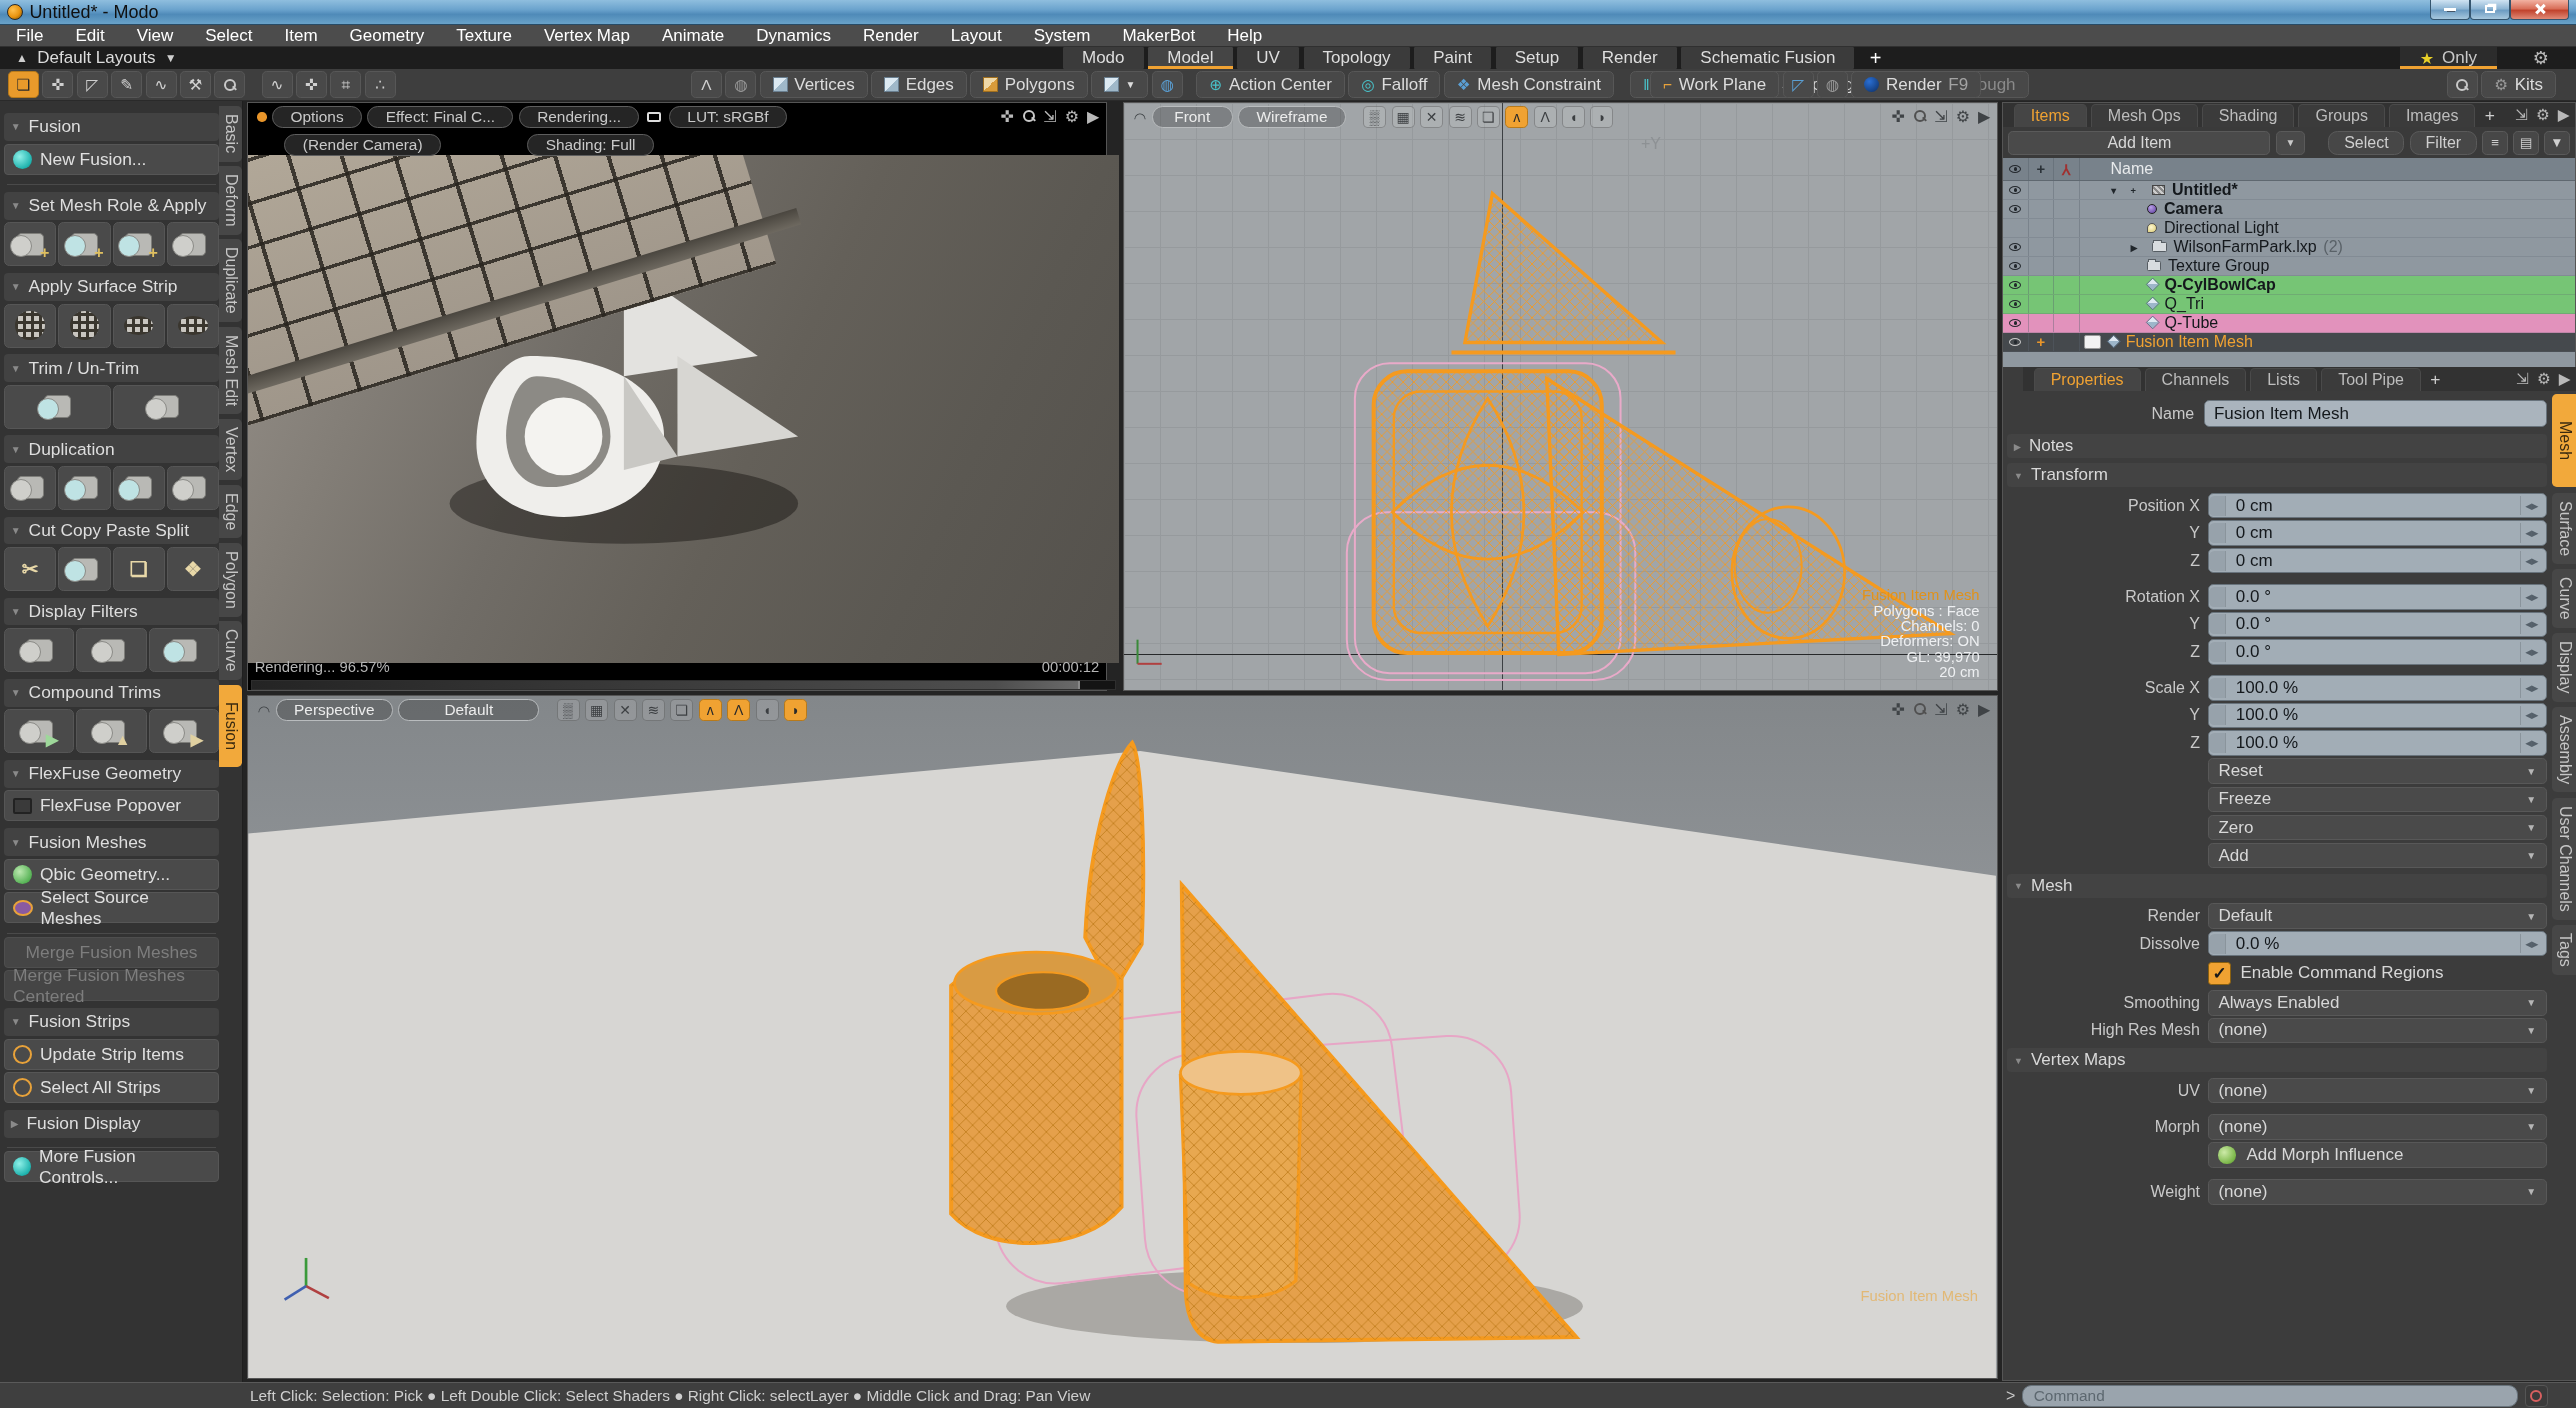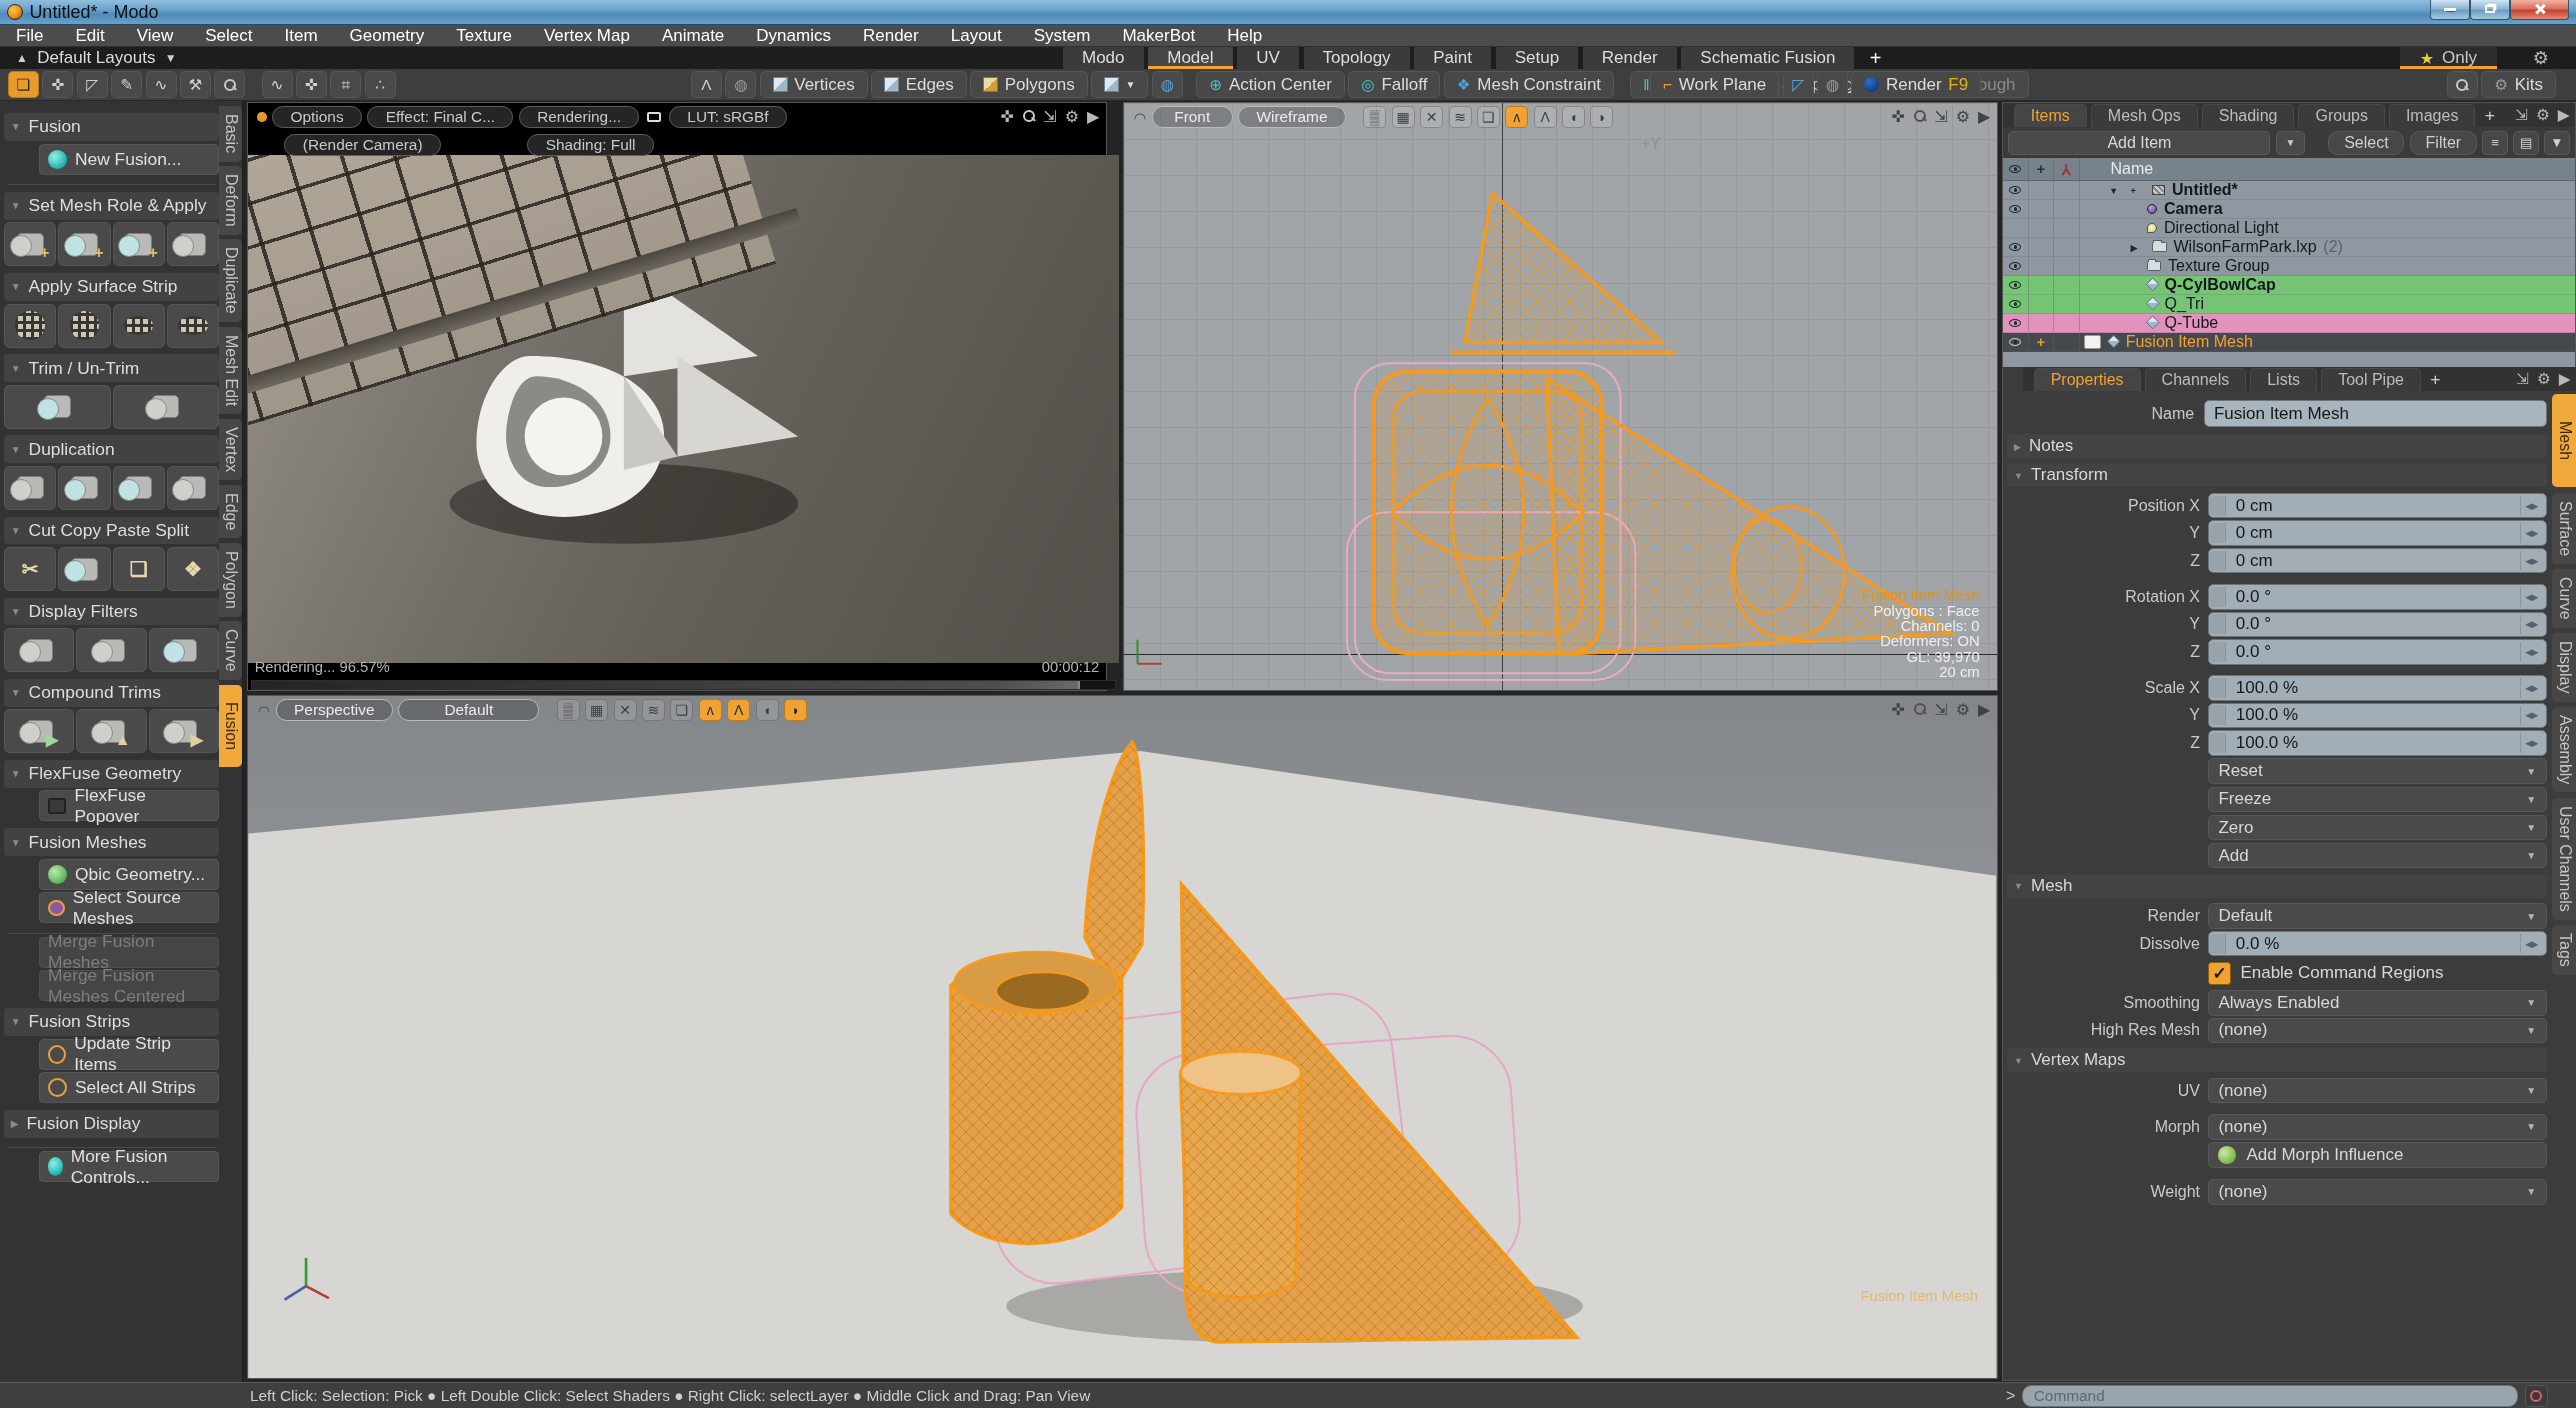--- a/index.html
+++ b/index.html
@@ -40,21 +40,21 @@
   .only-tab::after { content:""; position:absolute; left:0; right:0; bottom:0; height:2.7px; background:#f0a232; }
   .only-star { color:#e8d028; font-size:16px; }
   .tabrow-gear { position:absolute; right:27px; top:0; height:22px; display:flex; align-items:center; font-size:18px; color:#b8b8b8; }
 
   
   .toolbar { position:absolute; left:0; top:69px; width:2576px; height:32px; background:#3e3e3e; border-bottom:0.7px solid #2a2a2a; }
   .tb-group { position:absolute; top:2px; height:27.5px; display:flex; align-items:center; gap:3.4px; }
   .tb-ibtn { min-width:31px; height:27px; background:#494949; border:0.7px solid #575757; border-radius:4.7px; display:flex; align-items:center; justify-content:center; font-size:16px; color:#cfcfcf; padding:0 4px; }
   .tb-ibtn.orange { background:#e89a2b; color:#2a2a2a; border-color:#b87a1a; }
   .tb-btn { height:27px; background:#484848; border:0.7px solid #575757; border-radius:5.4px; display:flex; align-items:center; gap:6.7px; font-size:17px; color:#dcdcdc; padding:0 12px; }
-  .tb-btn .key { color:#eab308; }
+  .tb-btn .key { color:#a3a3a3; }
   .tb-btn.dim { color:#8a8a8a; }
   .ico { font-size:15.4px; }
   .ico.teal { color:#49c2c9; } .ico.blue { color:#5a9fd4; } .ico.orange { color:#e8a23a; } .ico.gray { color:#9a9a9a; }
   .cubeico { width:14.8px; height:14.8px; background:linear-gradient(135deg,#dce9f2 50%,#9fb8c9 50%); border:0.7px solid #6a7f90; transform:rotate(0deg); }
   .cubeico.o { background:linear-gradient(135deg,#f0d9a8 50%,#d89b3a 50%); border-color:#a06f1f; }
   .sphereico { width:14.8px; height:14.8px; border-radius:50%; background:radial-gradient(circle at 35% 30%,#2a6fd4 0%,#123a78 80%); }
   .magico { width:13.4px; height:13.4px; position:relative; display:inline-block; }
   .magico::before { content:""; position:absolute; left:0.7px; top:0.7px; width:8px; height:8px; border:2px solid #c9c9c9; border-radius:50%; }
   .magico::after { content:""; position:absolute; left:8.7px; top:8.7px; width:4.7px; height:2px; background:#c9c9c9; transform:rotate(45deg); }
 
@@ -68,21 +68,21 @@
   .sb-icbtn { height:44px; background:#4a4a4a; border:0.7px solid #565656; border-radius:5.4px; display:flex; align-items:center; justify-content:center; position:relative; }
   .micon { width:27px; height:23px; background:#b9b9b5; border:0.7px solid #7e7e7a; border-radius:4.7px; position:relative; }
   .micon::before { content:""; position:absolute; left:-8px; top:1.3px; width:20px; height:20px; border-radius:50%; background:#cfcfcb; border:0.7px solid #8a8a86; }
   .micon.teal::before { background:#bfe3e4; }
   .micon .badge { position:absolute; right:-6.7px; bottom:-6.7px; font-size:16px; color:#e0c060; font-weight:bold; }
   .spherico { width:29.5px; height:29.5px; border-radius:50%; background:
       repeating-linear-gradient(0deg,#3a362e 0 3.4px,transparent 3.4px 8px),
       repeating-linear-gradient(90deg,#3a362e 0 3.4px,transparent 3.4px 8px),#c9c6c0; }
   .spherico.flat { height:19px; border-radius:50%; }
   .arrowico { font-size:20px; font-weight:bold; }
-  .sb-btn { margin-top:2.7px; height:31px; background:#4a4a4a; border:0.7px solid #565656; border-radius:4px; display:flex; align-items:center; gap:8px; padding:0 8px; font-size:17.4px; color:#e0e0e0;margin-left:35px; }
+  .sb-btn { margin-top:2.7px; height:31px; background:#4a4a4a; border:0.7px solid #565656; border-radius:4px; display:flex; align-items:center; gap:8px; padding:0 8px; font-size:17.4px; color:#e0e0e0; }
   .sb-btn.disabled { color:#7d7d7d; background:#454545; border-color:#4e4e4e; justify-content:center; }
   .sb-sep { height:1.3px; background:#4a4a4a; margin:9.4px 2.7px 2.7px 2.7px; }
   .dotico { width:19px; height:19px; border-radius:50%; }
   .dot-teal { background:radial-gradient(circle at 35% 35%, #8ff0e8, #1fb3ae 70%, #0c6b68); }
   .dot-green { background:radial-gradient(circle at 35% 35%, #bce8b0, #57b356 70%, #2c7a34); }
   .dot-orange { width:20px; height:16px; border-radius:50%; background:#8a5aa0; border:2px solid #e8a23a; }
   .dot-strips { width:19px; height:19px; border-radius:50%; border:2px solid #e8a23a; background:transparent; position:relative; }
   .flexico { width:19px; height:16px; border:2px solid #222; background:#3a3a3a; border-radius:2px; }
   .sb-tabs { position:absolute; right:0; top:5.4px; width:23.5px; display:flex; flex-direction:column; gap:4.7px; }
   .sb-vtab { writing-mode:vertical-rl; background:#474747; color:#c6c6c6; font-size:16px; padding:8px 2px; border-radius:0 4.7px 4.7px 0; text-align:center; }

